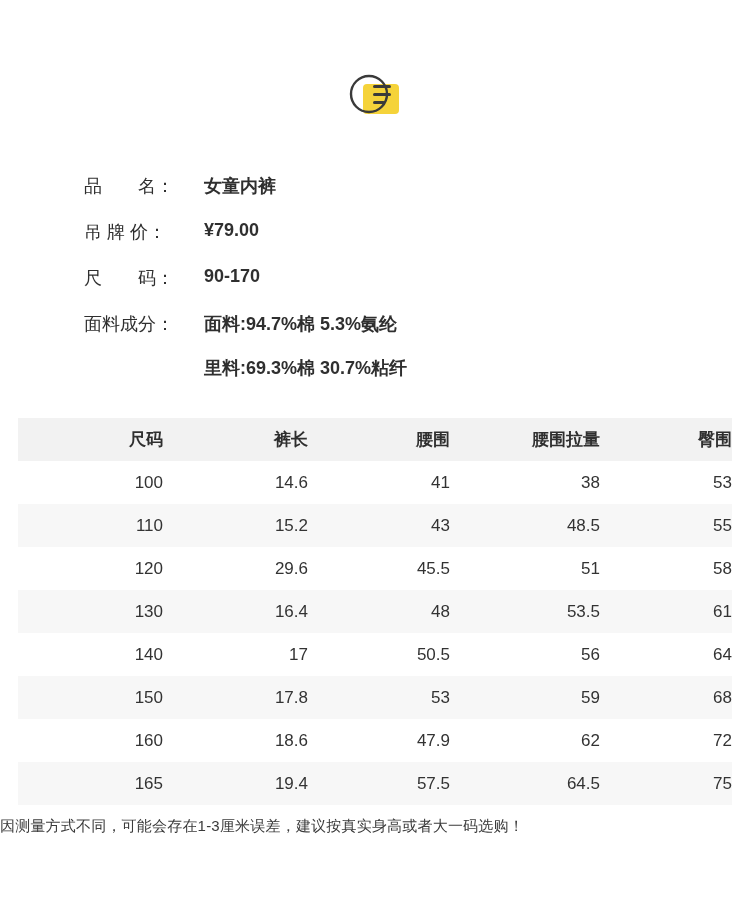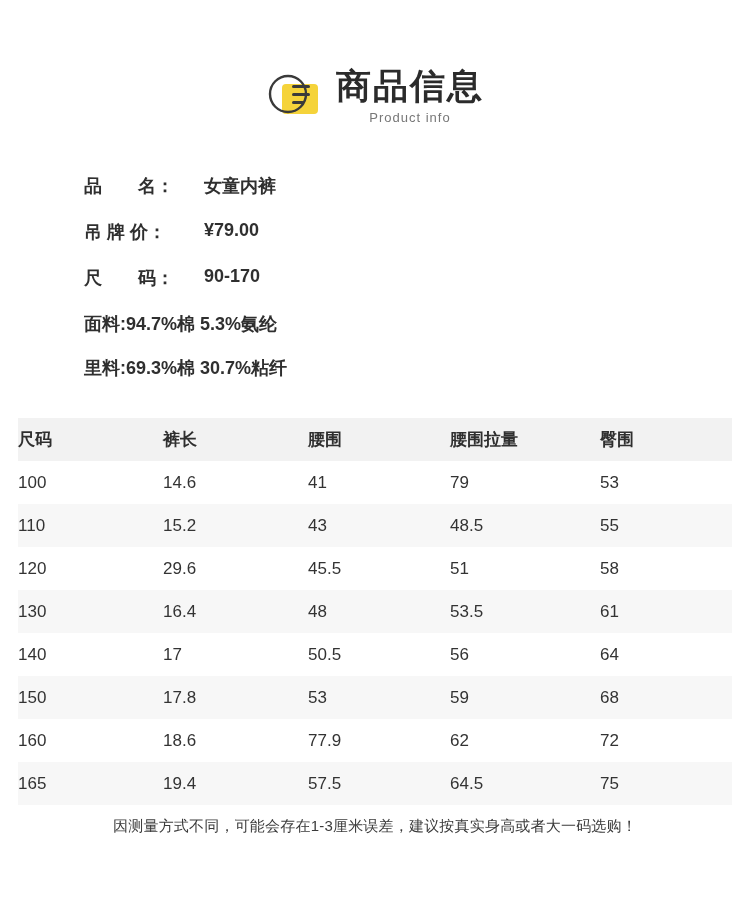--- a/index.html
+++ b/index.html
@@ -59,21 +59,21 @@
     color: #3a3a3a;
   }
   .info-row {
     display: flex;
     align-items: flex-start;
     margin-bottom: 22px;
   }
   .info-label {
     width: 120px;
     flex: 0 0 120px;
-    font-weight: bold;
+    font-weight: normal;
     letter-spacing: 0px;
     color: #2f2f2f;
   }
   .info-value {
     font-weight: bold;
     color: #2f2f2f;
   }
   .info-value .line {
     display: block;
     margin-bottom: 20px;
@@ -83,21 +83,21 @@
   
   .size-table {
     margin: 38px 18px 0 18px;
     width: 714px;
     border-collapse: collapse;
     font-size: 17px;
     color: #333333;
   }
   .size-table th,
   .size-table td {
-    text-align: left;
+    text-align: right;
     padding: 0;
     height: 43px;
     font-weight: normal;
   }
   .size-table thead tr {
     background: #f2f2f2;
   }
   .size-table thead th {
     font-weight: bold;
     color: #2f2f2f;
@@ -109,44 +109,40 @@
   .size-table tbody tr:nth-child(odd) {
     background: #ffffff;
   }
   .col-0 { width: 145px; }
   .col-1 { width: 145px; }
   .col-2 { width: 142px; }
   .col-3 { width: 150px; }
   .col-4 { width: 132px; }
 
   .note {
-    text-align: center;
+    text-align: left;
     font-size: 15px;
     color: #3a3a3a;
     margin-top: 12px;
     letter-spacing: 0.2px;
   }
 </style>
 </head>
 <body>
 
 <div class="header">
   <div class="logo-mark">
     <svg width="56" height="56" viewBox="0 0 56 56" xmlns="http://www.w3.org/2000/svg">
       <rect x="16" y="16" width="36" height="30" rx="4" fill="#f5d33a"></rect>
       <circle cx="22" cy="26" r="18" fill="none" stroke="#3a3a3a" stroke-width="2.4"></circle>
       <rect x="26" y="17" width="18" height="3" rx="1.5" fill="#3a3a3a"></rect>
       <rect x="26" y="25" width="18" height="3" rx="1.5" fill="#3a3a3a"></rect>
       <rect x="26" y="33" width="12" height="3" rx="1.5" fill="#3a3a3a"></rect>
     </svg>
   </div>
-  <div class="title-group">
-    <div class="title-cn">商品信息</div>
-    <div class="title-en">Product info</div>
-  </div>
 </div>
 
 <div class="info">
 
   <div class="info-row">
     <div class="info-label">品　　名：</div>
     <div class="info-value">
       <span class="line">女童内裤</span>
     </div>
   </div>
@@ -159,20 +155,21 @@
   </div>
 
   <div class="info-row">
     <div class="info-label">尺　　码：</div>
     <div class="info-value">
       <span class="line">90-170</span>
     </div>
   </div>
 
   <div class="info-row">
+    <div class="info-label">面料成分：</div>
     <div class="info-value">
       <span class="line">面料:94.7%棉 5.3%氨纶</span>
       <span class="line">里料:69.3%棉 30.7%粘纤</span>
     </div>
   </div>
 
 </div>
 
 <table class="size-table">
   <thead>
@@ -182,21 +179,21 @@
       <th class="col-2">腰围</th>
       <th class="col-3">腰围拉量</th>
       <th class="col-4">臀围</th>
     </tr>
   </thead>
   <tbody>
     <tr>
       <td>100</td>
       <td>14.6</td>
       <td>41</td>
-      <td>79</td>
+      <td>38</td>
       <td>53</td>
     </tr>
     <tr>
       <td>110</td>
       <td>15.2</td>
       <td>43</td>
       <td>48.5</td>
       <td>55</td>
     </tr>
     <tr>
@@ -223,21 +220,21 @@
     <tr>
       <td>150</td>
       <td>17.8</td>
       <td>53</td>
       <td>59</td>
       <td>68</td>
     </tr>
     <tr>
       <td>160</td>
       <td>18.6</td>
-      <td>77.9</td>
+      <td>47.9</td>
       <td>62</td>
       <td>72</td>
     </tr>
     <tr>
       <td>165</td>
       <td>19.4</td>
       <td>57.5</td>
       <td>64.5</td>
       <td>75</td>
     </tr>

